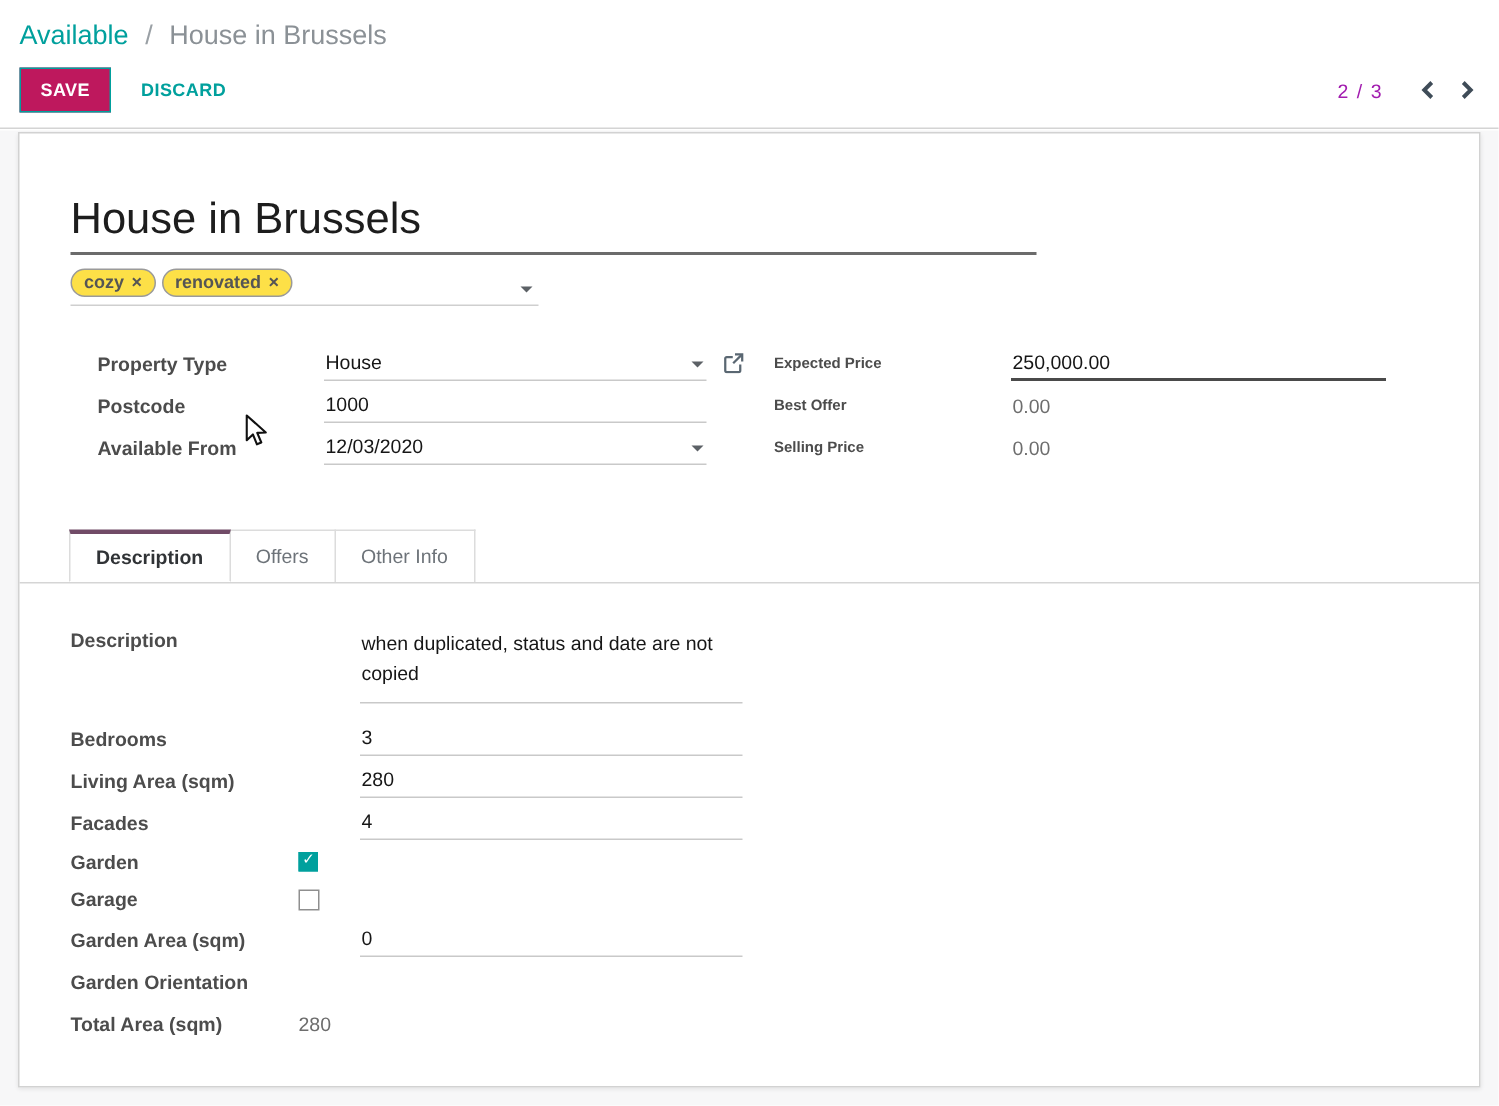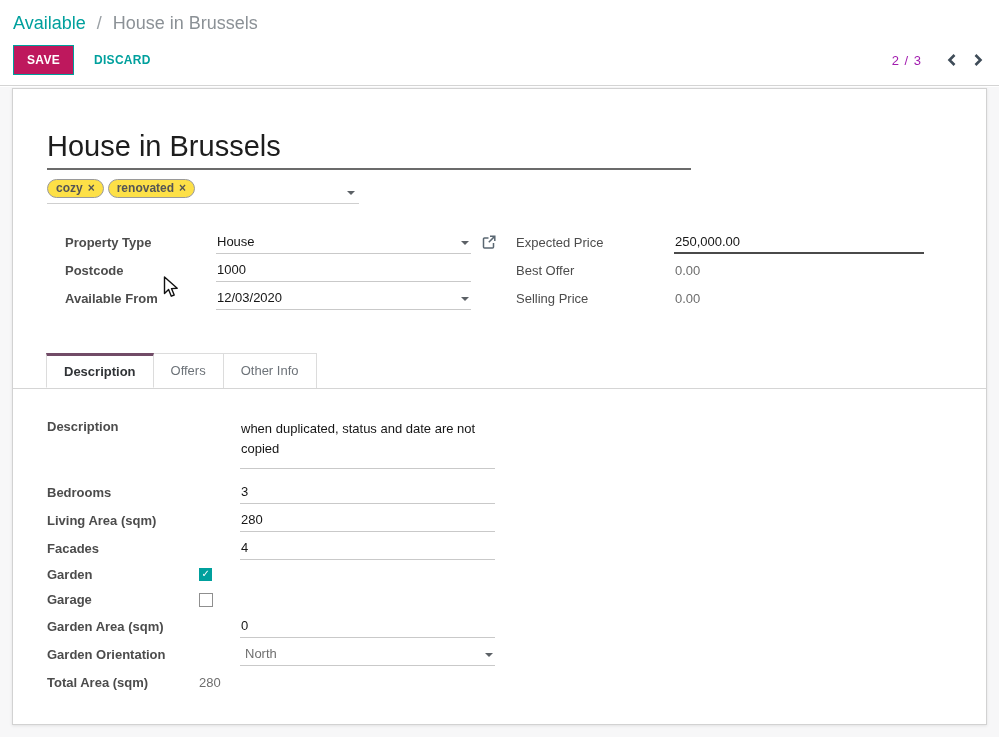--- a/index.html
+++ b/index.html
@@ -51,21 +51,21 @@
 
   
   .fields { margin:24px 52px 0; position:relative; height:92px; }
   .frow { display:flex; align-items:center; height:28px; }
   .flabel { width:151px; font-size:13px; font-weight:700; color:#4c4c4c; flex:none; }
   .fwidget { width:255px; position:relative; border-bottom:1px solid #c9c9c9;
     padding:3px 2px 4px 1px; font-size:13px; color:#161616; flex:none; }
   .fwidget .caret { position:absolute; right:2px; top:50%; margin-top:-1px; cursor:pointer; }
   .ext-link { margin-left:11px; cursor:pointer; display:flex; }
   .right-col { position:absolute; left:451px; top:0; }
-  .rlabel { width:158px; font-size:13px; font-weight:400; color:#4c4c4c; flex:none; }
+  .rlabel { width:158px; font-size:10px; font-weight:700; color:#4c4c4c; flex:none; }
   .rwidget-edit { width:250px; border-bottom:2px solid #4a4a4a; padding:3px 2px 3px 1px;
     font-size:13px; color:#161616; flex:none; }
   .rvalue-ro { font-size:13px; color:#6d6d6d; padding-left:1px; }
 
   
   .tabbar { margin-top:33px; display:flex; padding-left:33px; border-bottom:1px solid #d5d5d5; }
   .tab { font-size:13px; padding:0 17px; height:35px; line-height:33px; cursor:pointer;
     color:#6d7379; background:#fff; border:1px solid #dcdcdc; border-bottom:none; margin-bottom:0; }
   .tab + .tab { border-left:none; }
   .tab.active { color:#303336; font-weight:700; border-top:3px solid #714B67;
@@ -233,24 +233,20 @@
         <span class="checkbox"></span>
       </div>
 
       <div class="prow">
         <span class="flabel">Garden Area (sqm)</span>
         <span class="pwidget">0</span>
       </div>
 
       <div class="prow">
         <span class="flabel">Garden Orientation</span>
-        <span class="pwidget select-muted">
-          <span>North</span>
-          <span class="caret"></span>
-        </span>
       </div>
 
       <div class="prow">
         <span class="flabel">Total Area (sqm)</span>
         <span class="p-ro">280</span>
       </div>
 
     </div>
   </div>
 

